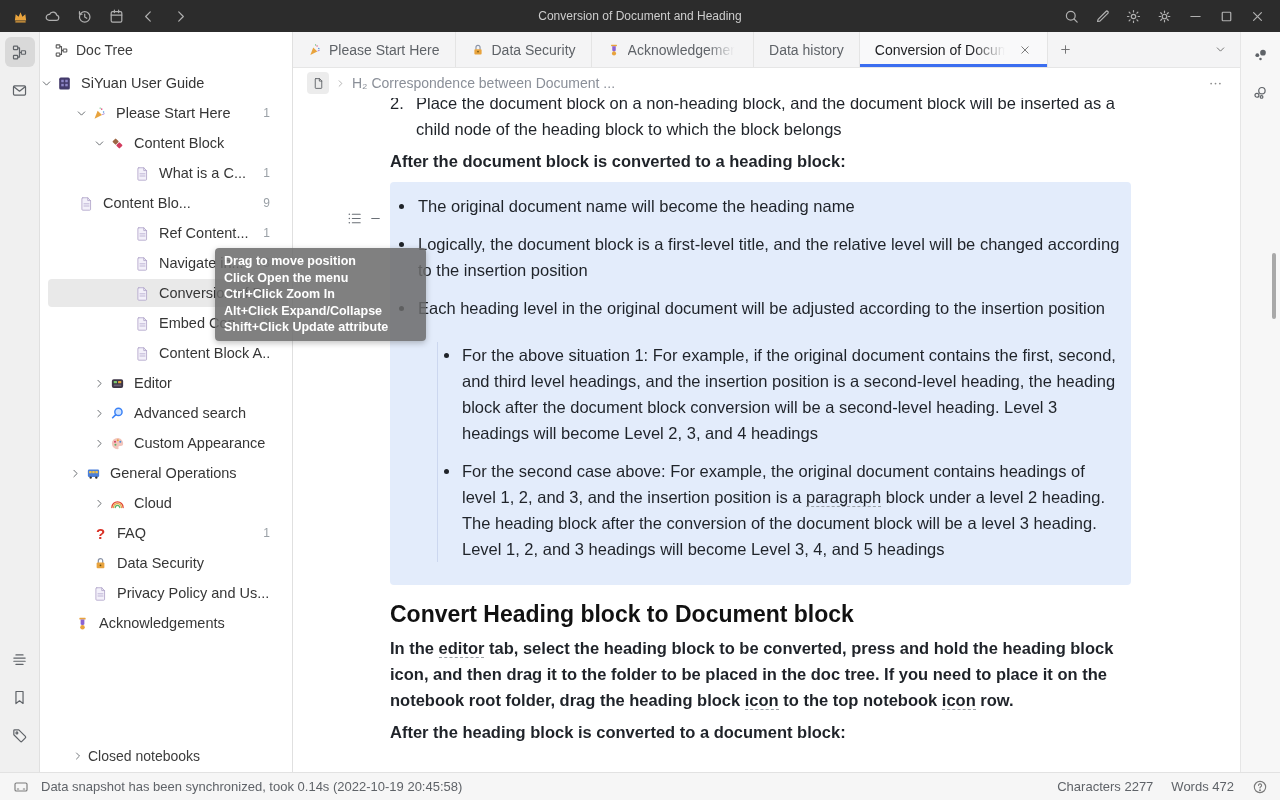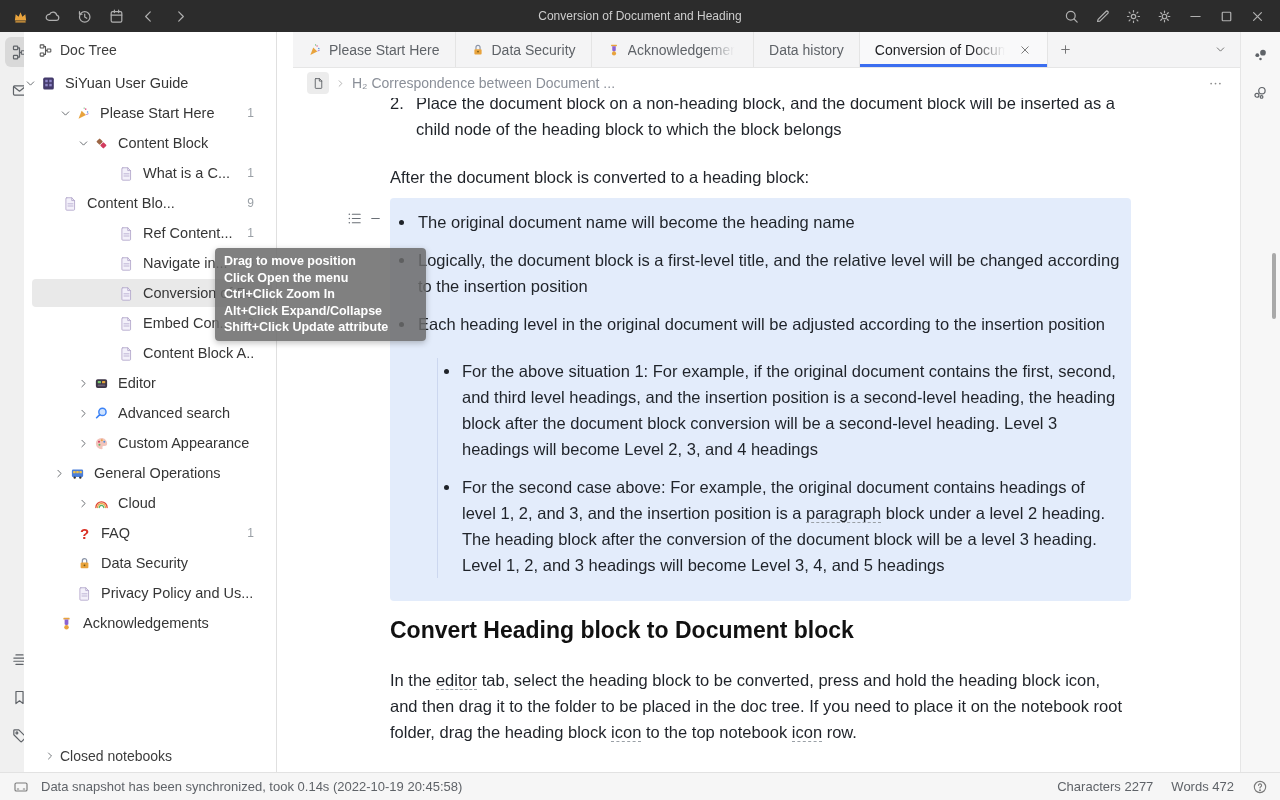--- a/index.html
+++ b/index.html
@@ -24,36 +24,36 @@
                padding:5px 0 14px 0; }
   .dock-ic { width:30px; height:30px; border-radius:6px; display:flex; align-items:center; justify-content:center;
              color:#5f6368; margin-bottom:8px; }
   .dock-ic.active { background:#d9d9d9; }
   .dock-ic .ic { width:17px; height:17px; }
   .dock-spacer { flex:1; }
   .dock-right { position:absolute; right:0; top:32px; width:40px; height:740px; background:#f7f7f7;
                 border-left:1px solid #e6e6e6; display:flex; flex-direction:column; align-items:center; padding-top:8px; }
 
   
-  .sidebar { position:absolute; left:24px; top:32px; width:253px; height:740px; background:#fff;
+  .sidebar { position:absolute; left:40px; top:32px; width:253px; height:740px; background:#fff;
              border-right:1px solid #e0e0e0; }
   .sb-header { display:flex; align-items:center; gap:7px; height:36px; padding-left:14px; color:#3c3c3c; font-size:14px; }
   .sb-header .ic { width:15px; height:15px; color:#555; }
   .tree { list-style:none; }
   .tree-row { position:relative; height:30px; display:flex; align-items:center; padding-right:22px; font-size:14.5px;
               color:#363636; cursor:pointer; }
   .tree-row .rowbg { position:absolute; left:8px; right:4px; top:1px; bottom:1px; border-radius:4px; z-index:0; }
   .tree-row.selected .rowbg { background:#e9e9e9; }
   .tree-row > * { position:relative; z-index:1; }
   .tree-chev { width:13px; height:13px; color:#5f6368; margin-right:4px; }
   .tree-ic { width:15px; height:15px; margin-right:9px; font-size:13px; }
   .tree-label { flex:1; white-space:nowrap; overflow:hidden; }
   .tree-count { font-size:12px; color:#9aa0a6; margin-left:6px; }
   .qmark { color:#d93025; font-weight:bold; font-size:15px; line-height:15px; }
-  .closed-nb { position:absolute; left:0; bottom:8px; display:flex; align-items:center; gap:4px; padding-left:20px;
+  .closed-nb { position:absolute; left:0; bottom:8px; display:flex; align-items:center; gap:4px; padding-left:32px;
                font-size:14px; color:#3c3c3c; cursor:pointer; }
   .closed-nb .ic { width:12px; height:12px; color:#5f6368; }
 
   
   .main { position:absolute; left:293px; top:32px; width:947px; height:740px; background:#fff; }
 
   .tabbar { height:36px; background:#f4f4f5; border-bottom:1px solid #e6e6e6; display:flex; align-items:stretch; }
   .tab { position:relative; display:flex; align-items:center; gap:7px; padding:0 15px; font-size:14px; color:#5f6368;
          cursor:pointer; border-right:1px solid #e4e4e4; }
   .tab .ic { width:14px; height:14px; }
@@ -72,21 +72,21 @@
   .bc-doc { width:22px; height:22px; background:#ececec; border-radius:4px; display:flex; align-items:center; justify-content:center;
             color:#5f6368; cursor:pointer; }
   .bc-doc .ic { width:13px; height:13px; }
   .bc-chev { width:11px; height:11px; color:#a0a0a0; }
   .bc-path { white-space:nowrap; overflow:hidden; cursor:pointer; }
   .bc-more { margin-left:auto; width:22px; height:22px; color:#8a8a8a; display:flex; align-items:center; justify-content:center; cursor:pointer; }
   .bc-more .ic { width:15px; height:15px; }
 
   .editor { position:absolute; left:0; top:66px; width:947px; height:674px; overflow:hidden;
             padding:0 109px 0 97px; font-size:16.5px; line-height:26px; color:#1f2329; }
-  .editor p { margin-top:22px; cursor:text; }
+  .editor p { margin-top:6px; cursor:text;font-weight:bold; }
   .olitem { display:flex; margin-top:-8px; cursor:text; }
   .olitem .num { width:26px; flex:0 0 26px; }
   .sel-block { margin-top:8px; background:var(--selbg); border-radius:4px; padding:11px 10px 11px 0; }
   .sel-block ul { list-style:none; }
   .sel-block > ul > li { position:relative; padding-left:28px; margin-bottom:12px; cursor:text; }
   .sel-block > ul > li:last-child { margin-bottom:0; }
   .sel-block li::before { content:''; position:absolute; left:9px; top:10.5px; width:5px; height:5px; border-radius:50%; background:#1f2329; }
   .sel-block ul ul { margin-left:19px; margin-top:21px; border-left:1px solid #ccd7ef; }
   .sel-block ul ul li { position:relative; padding-left:24px; margin-bottom:12px; cursor:text; }
   .sel-block ul ul li::before { left:6px; }

